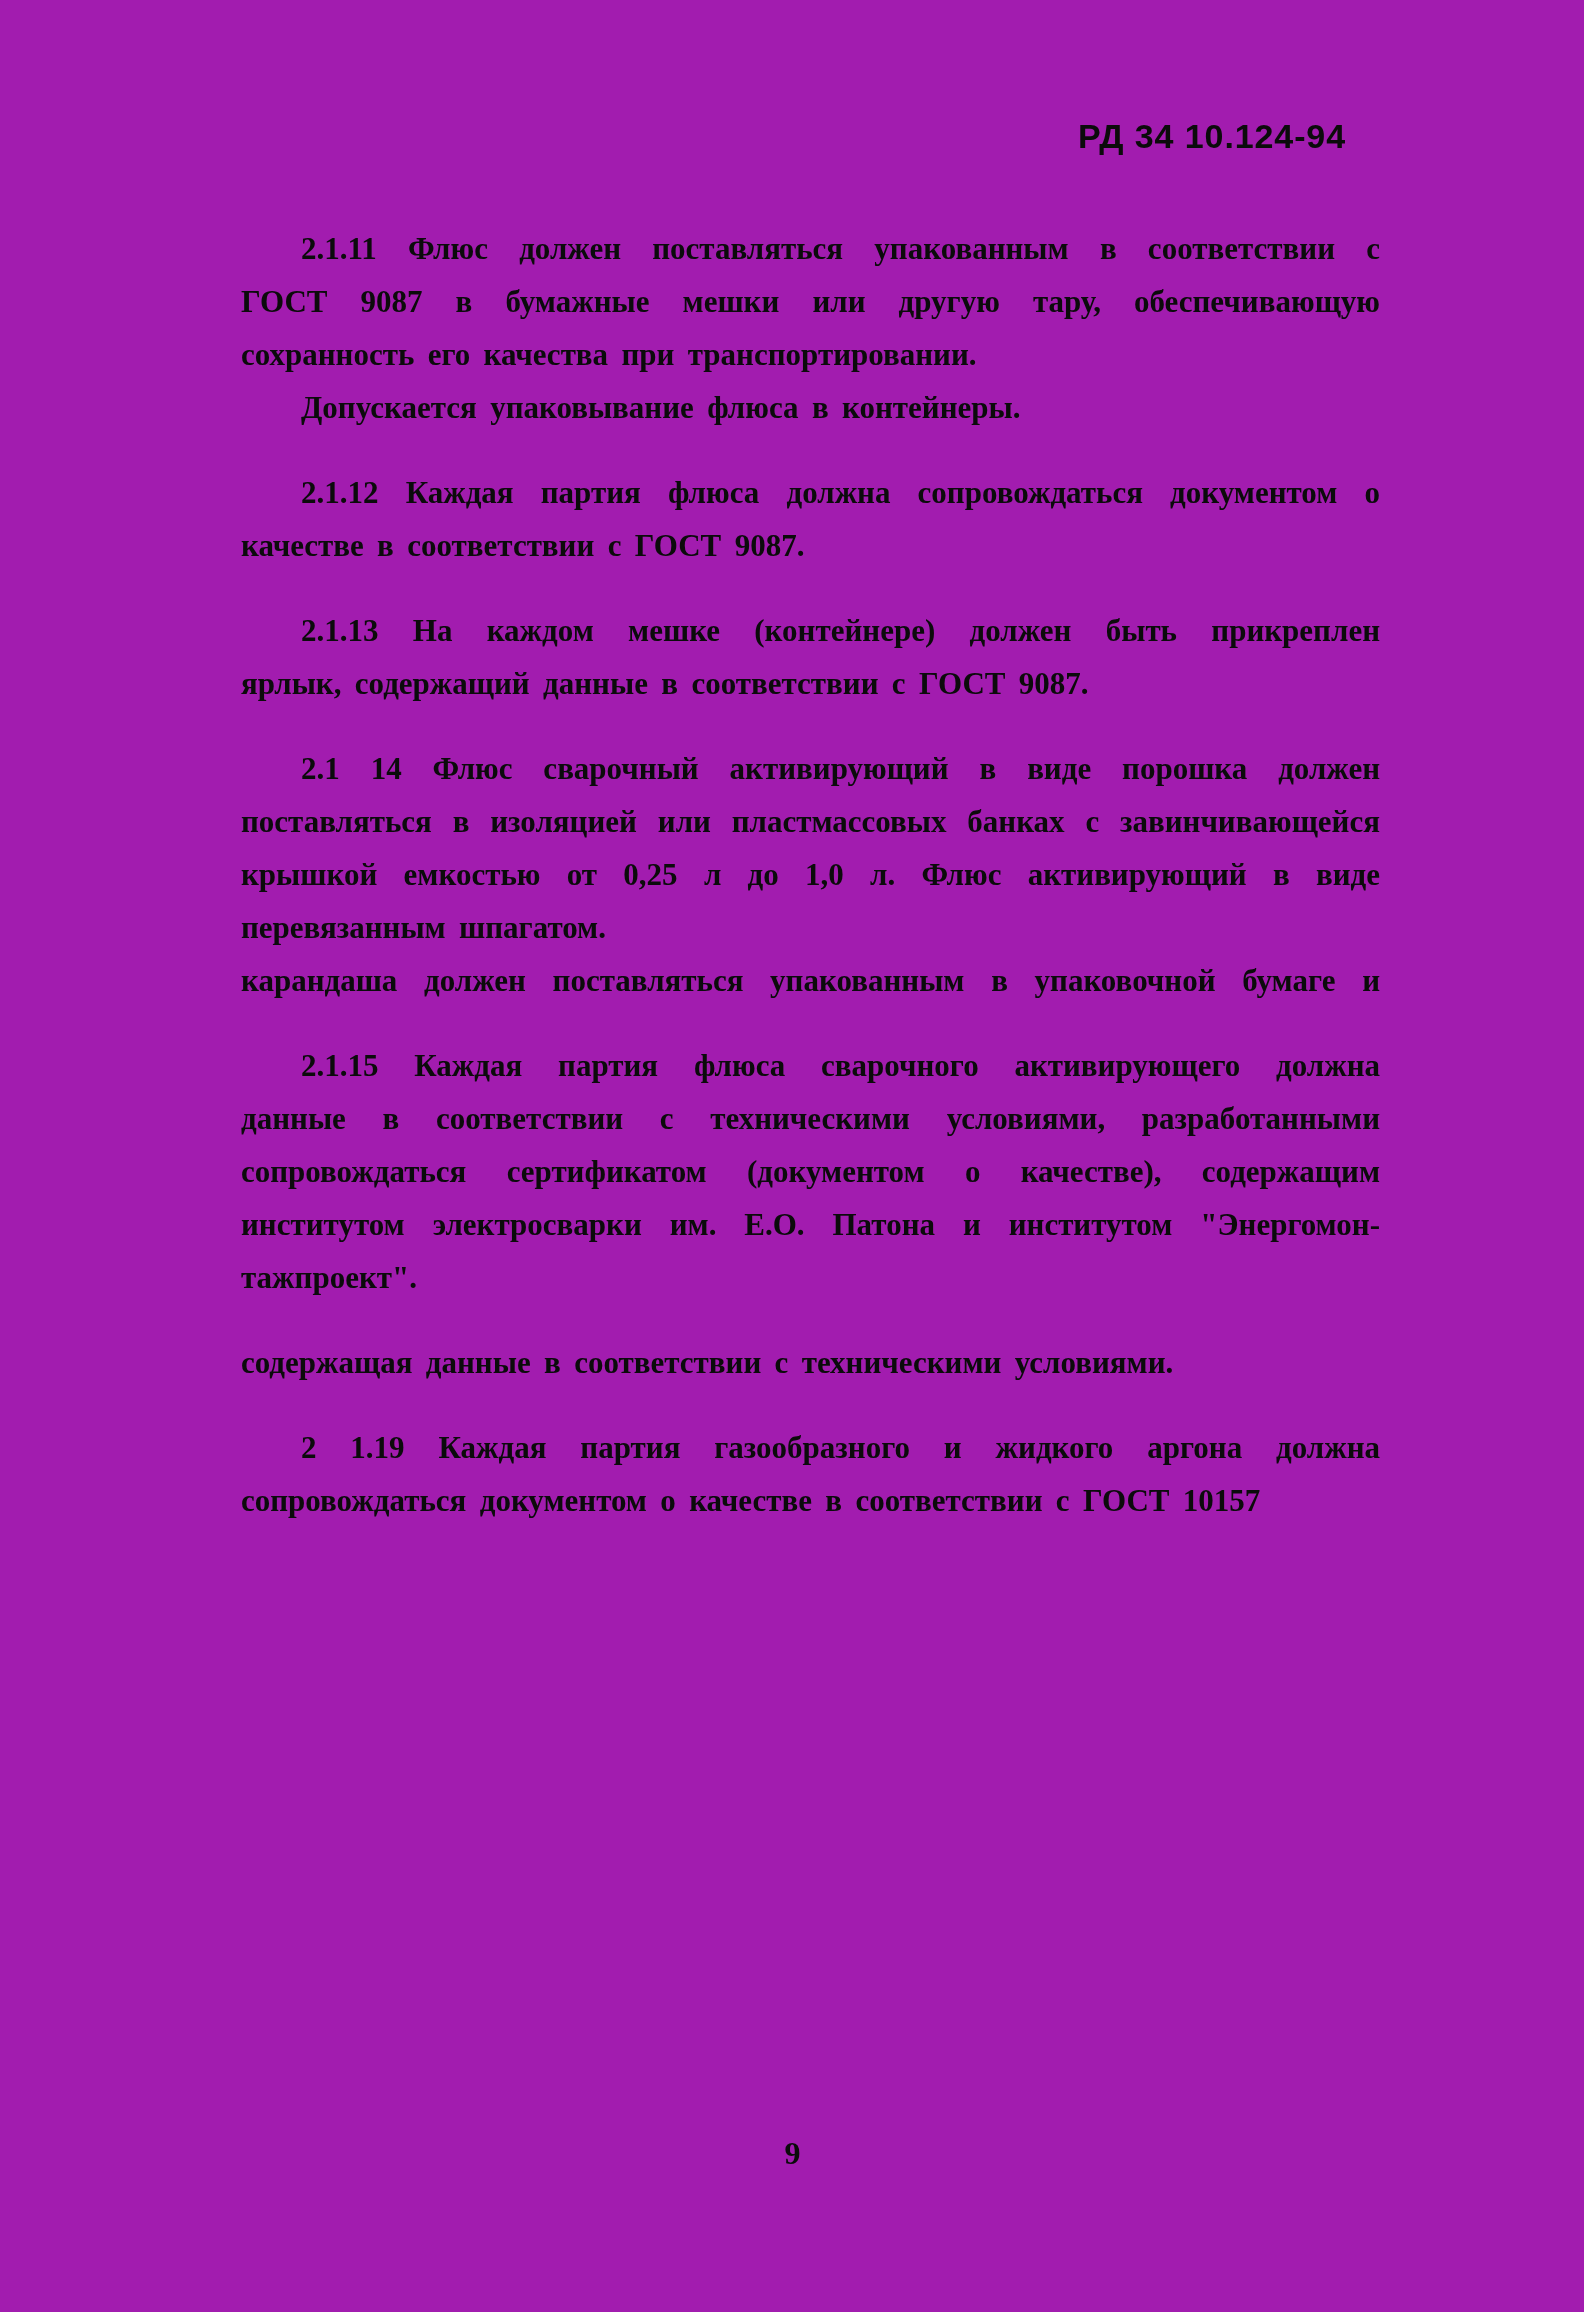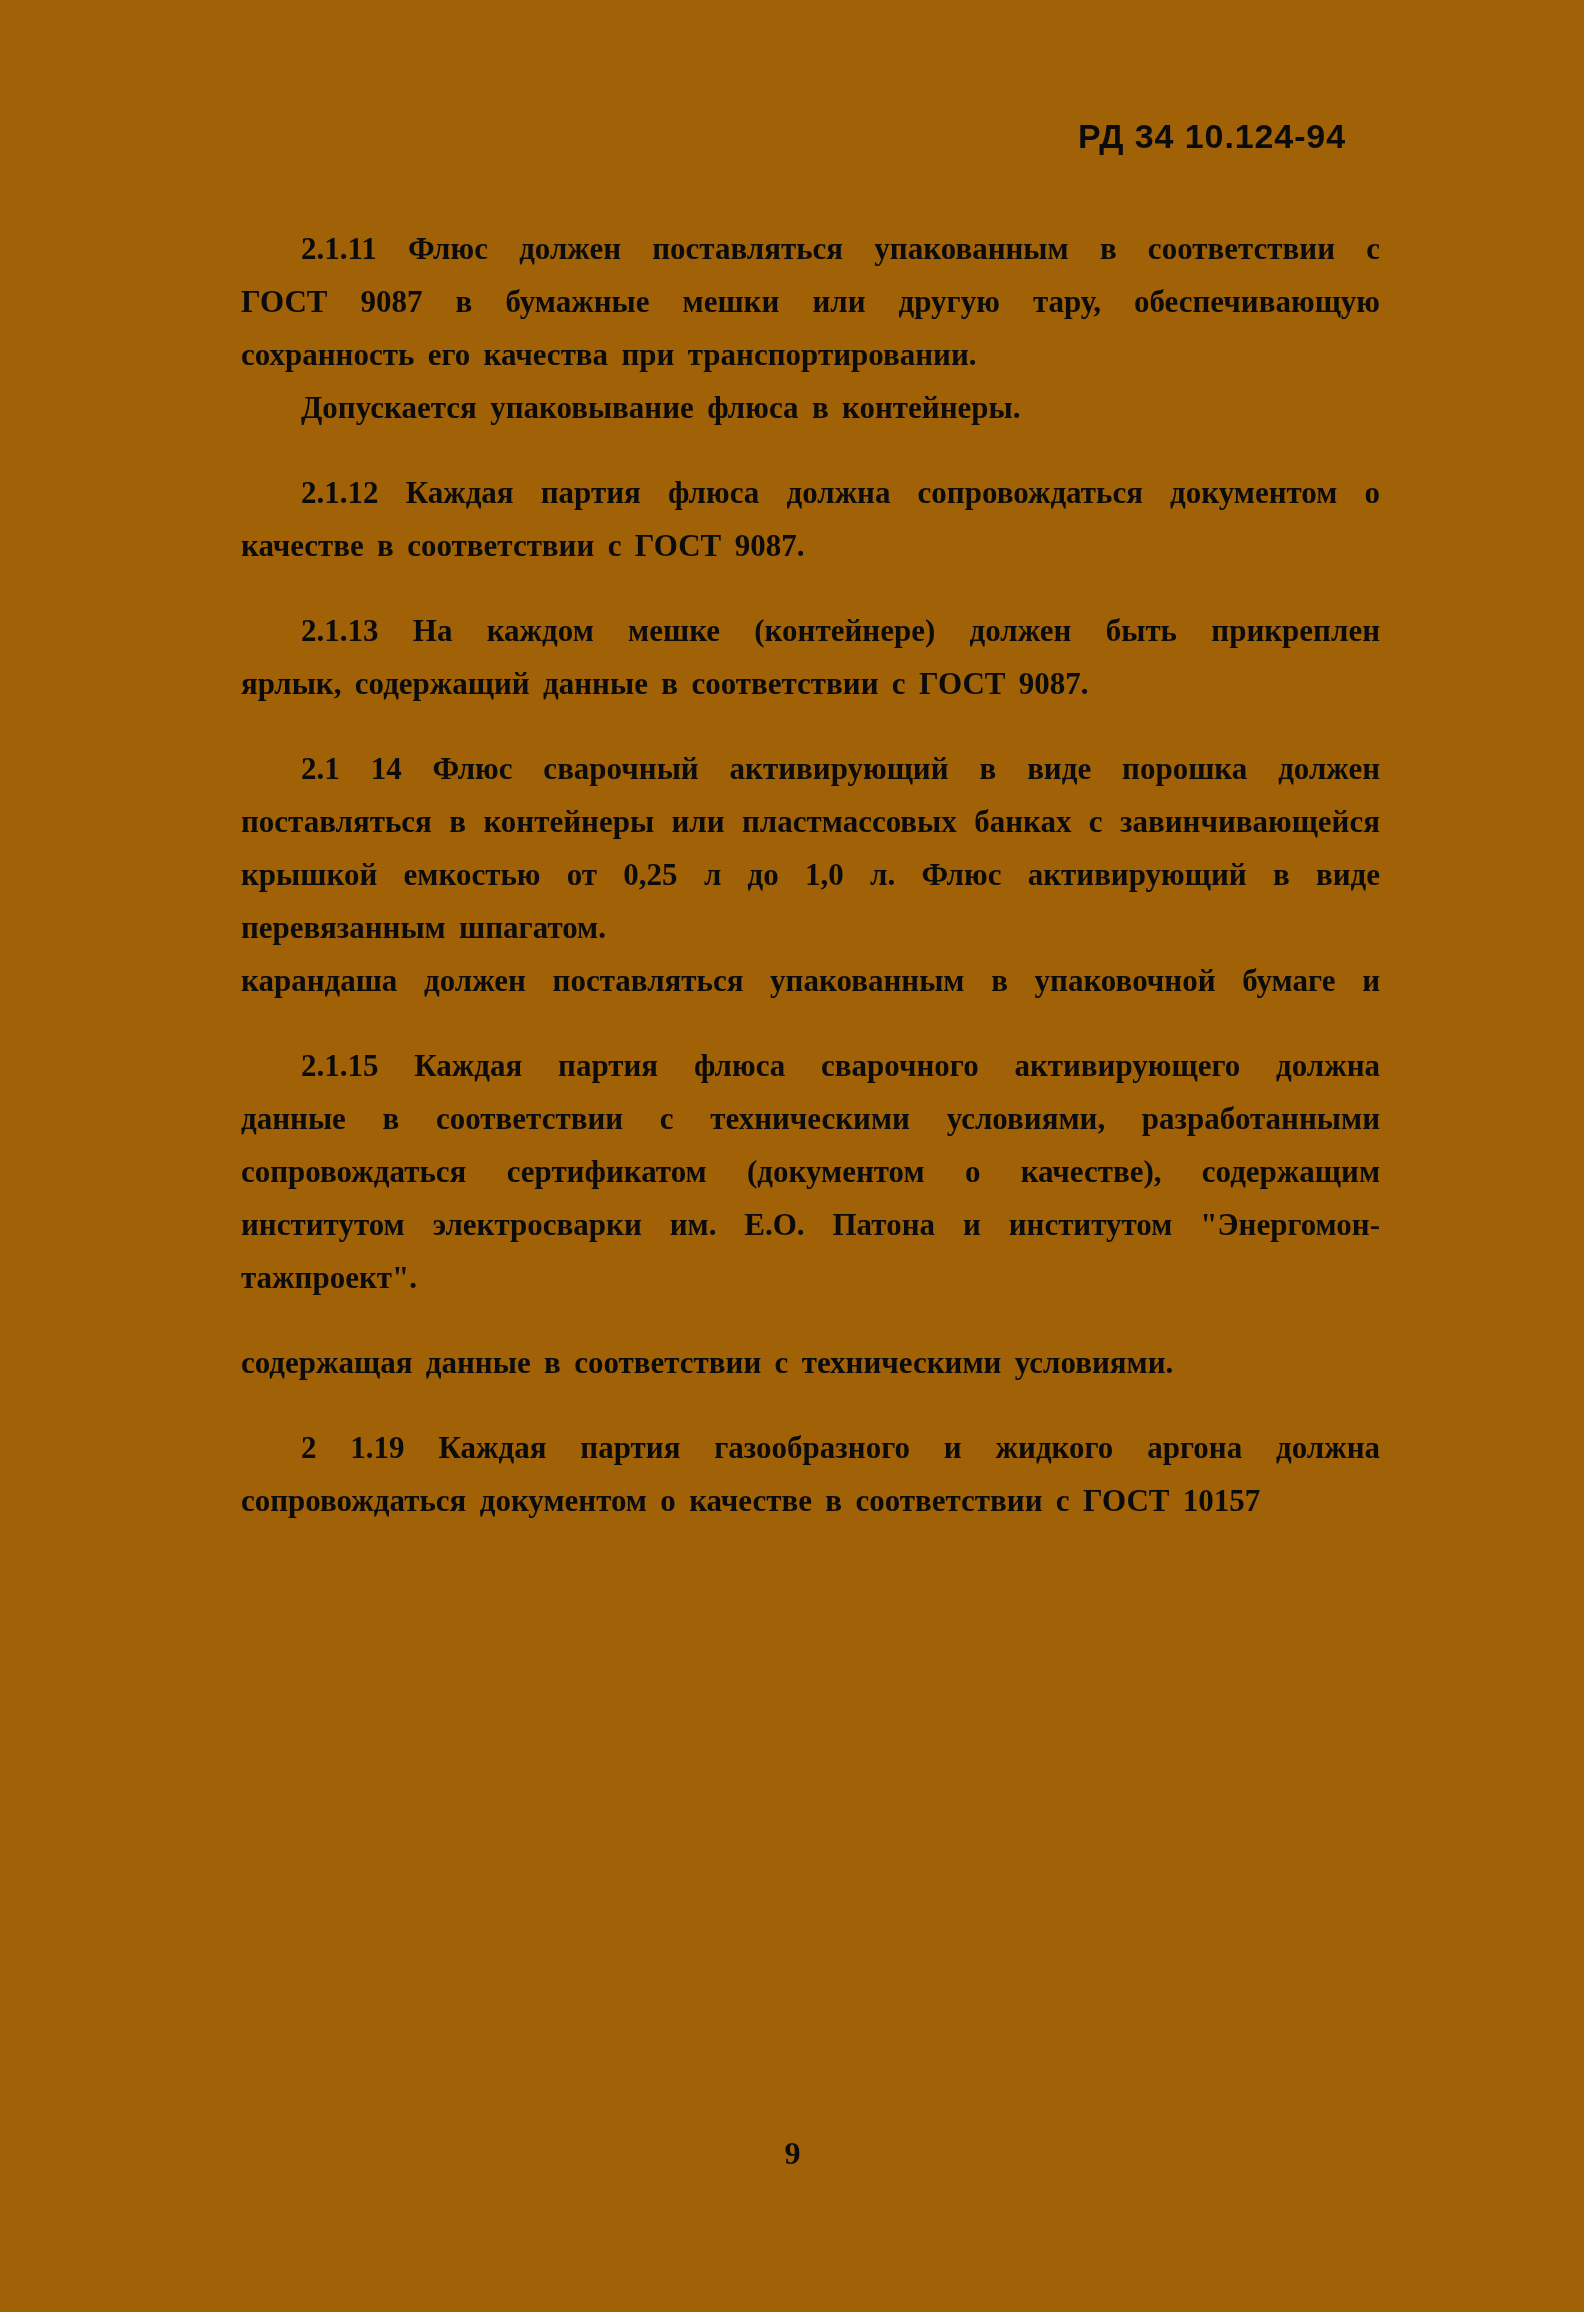--- a/index.html
+++ b/index.html
@@ -4,21 +4,21 @@
 <style>
   html, body {
     margin: 0;
     padding: 0;
     background: #ffffff;
   }
   .page {
     position: relative;
     width: 1585px;
     height: 2313px;
-    background: #a16207;
+    background: #a21caf;
     color: #0b0b0b;
     font-family: "Liberation Serif", serif;
     overflow: hidden;
   }
   .doc-code {
     position: absolute;
     top: 117px;
     right: 239px;
     font-family: "Liberation Sans", sans-serif;
     font-weight: bold;
@@ -81,21 +81,21 @@
       <div class="paragraph">
         <div class="line first">2.1.12 Каждая партия флюса должна сопровождаться документом о</div>
         <div class="line last">качестве в соответствии с ГОСТ 9087.</div>
       </div>
       <div class="paragraph">
         <div class="line first">2.1.13 На каждом мешке (контейнере) должен быть прикреплен</div>
         <div class="line last">ярлык, содержащий данные в соответствии с ГОСТ 9087.</div>
       </div>
       <div class="paragraph">
         <div class="line first">2.1 14 Флюс сварочный активирующий в виде порошка должен</div>
-        <div class="line">поставляться в контейнеры или пластмассовых банках с завинчивающейся</div>
+        <div class="line">поставляться в изоляцией или пластмассовых банках с завинчивающейся</div>
         <div class="line">крышкой емкостью от 0,25 л до 1,0 л. Флюс активирующий в виде</div>
         <div class="line last">перевязанным шпагатом.</div>
         <div class="line">карандаша должен поставляться упакованным в упаковочной бумаге и</div>
       </div>
       <div class="paragraph">
         <div class="line first">2.1.15 Каждая партия флюса сварочного активирующего должна</div>
         <div class="line">данные в соответствии с техническими условиями, разработанными</div>
         <div class="line">сопровождаться сертификатом (документом о качестве), содержащим</div>
         <div class="line">институтом электросварки им. Е.О. Патона и институтом "Энергомон-</div>
         <div class="line last">тажпроект".</div>

